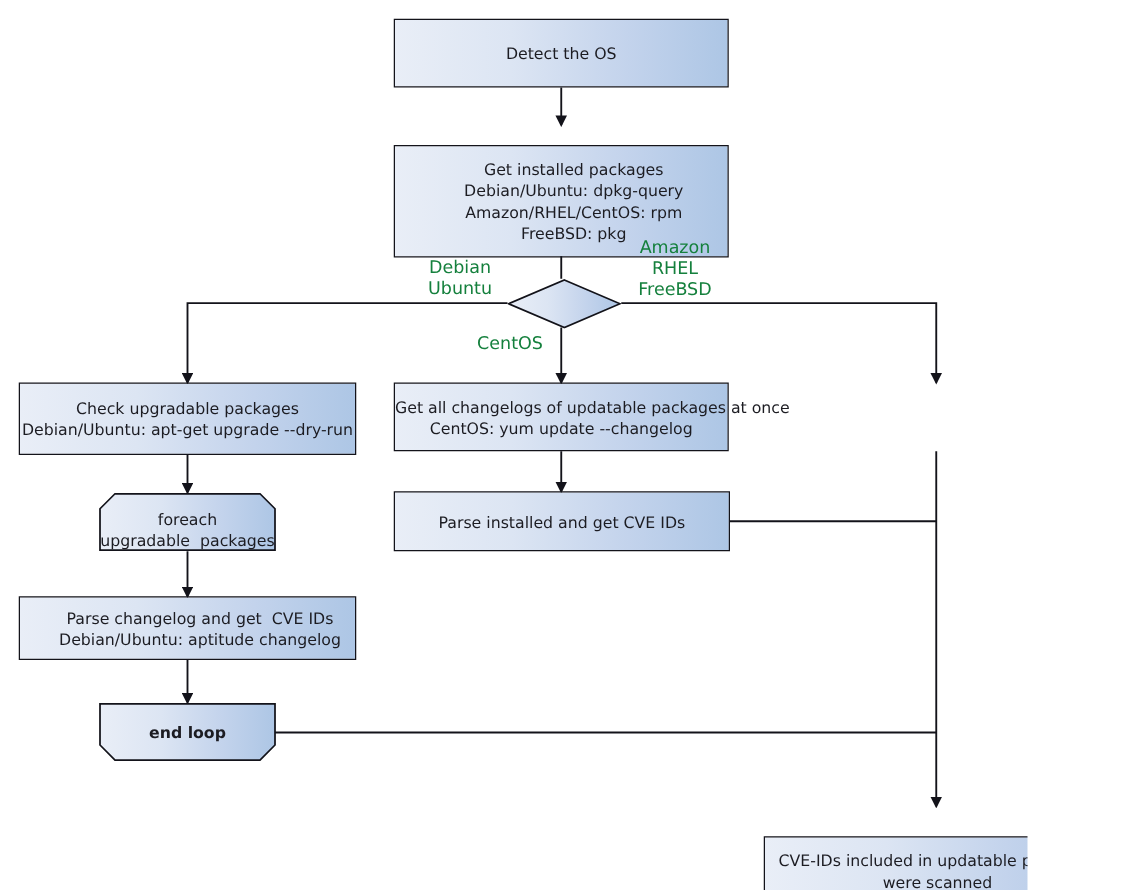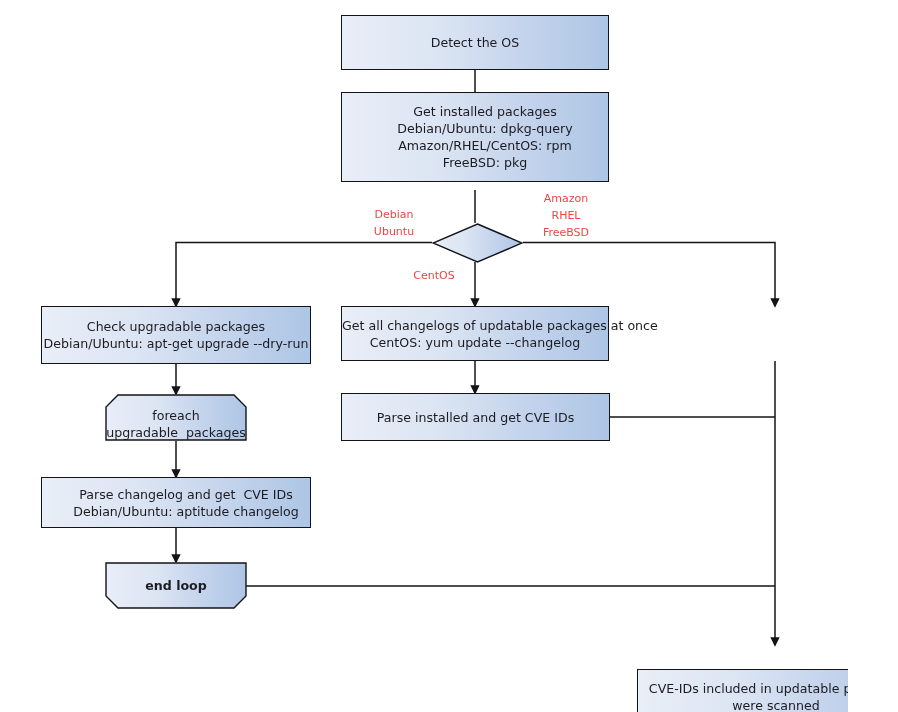--- a/index.html
+++ b/index.html
@@ -9,21 +9,20 @@
   }
   body {
     font-family: "DejaVu Sans", "Liberation Sans", sans-serif;
   }
   #canvas {
     position: relative;
     width: 822px;
     height: 712px;
     background: #ffffff;
     overflow: hidden;
-    margin-left: 26px;
   }
   #edges {
     position: absolute;
     left: 0;
     top: 0;
     width: 898px;
     height: 712px;
   }
   .node {
     position: absolute;
@@ -70,22 +69,22 @@
     width: 100%;
     text-align: center;
     white-space: pre;
   }
   .diamond {
     border: none;
     background: none;
   }
   .edge-label {
     position: absolute;
-    color: #ef4444;
-    font-size: 11px;
+    color: #15803d;
+    font-size: 14px;
     line-height: 17px;
     white-space: pre;
     text-align: center;
     z-index: 3;
   }
 </style>
 </head>
 <body>
 
 <div id="canvas">
@@ -128,21 +127,21 @@
       <path d="M 584 417 L 749 417"></path>
 
       <path d="M 220 586 L 749 586"></path>
     </g>
   </svg>
 
   <div class="node" style="left:315px; top:15px; width:268px; height:55px;">
     <span class="txt">Detect the OS</span>
   </div>
 
-  <div class="node" style="left:315px; top:92px; width:268px; height:90px;padding-left:20px;">
+  <div class="node" style="left:315px; top:116px; width:268px; height:90px;padding-left:20px;">
     <span class="txt">Get installed packages
 Debian/Ubuntu: dpkg-query
 Amazon/RHEL/CentOS: rpm
 FreeBSD: pkg</span>
   </div>
 
   <div class="node diamond" style="left:406px; top:223px; width:91px; height:40px;">
     <svg width="91" height="40" viewBox="0 0 91 40" xmlns="http://www.w3.org/2000/svg">
       <polygon points="45.5,1 90,20 45.5,39 1,20" fill="url(#nodegrad)" stroke="#13131a" stroke-width="1.4"></polygon>
     </svg>

